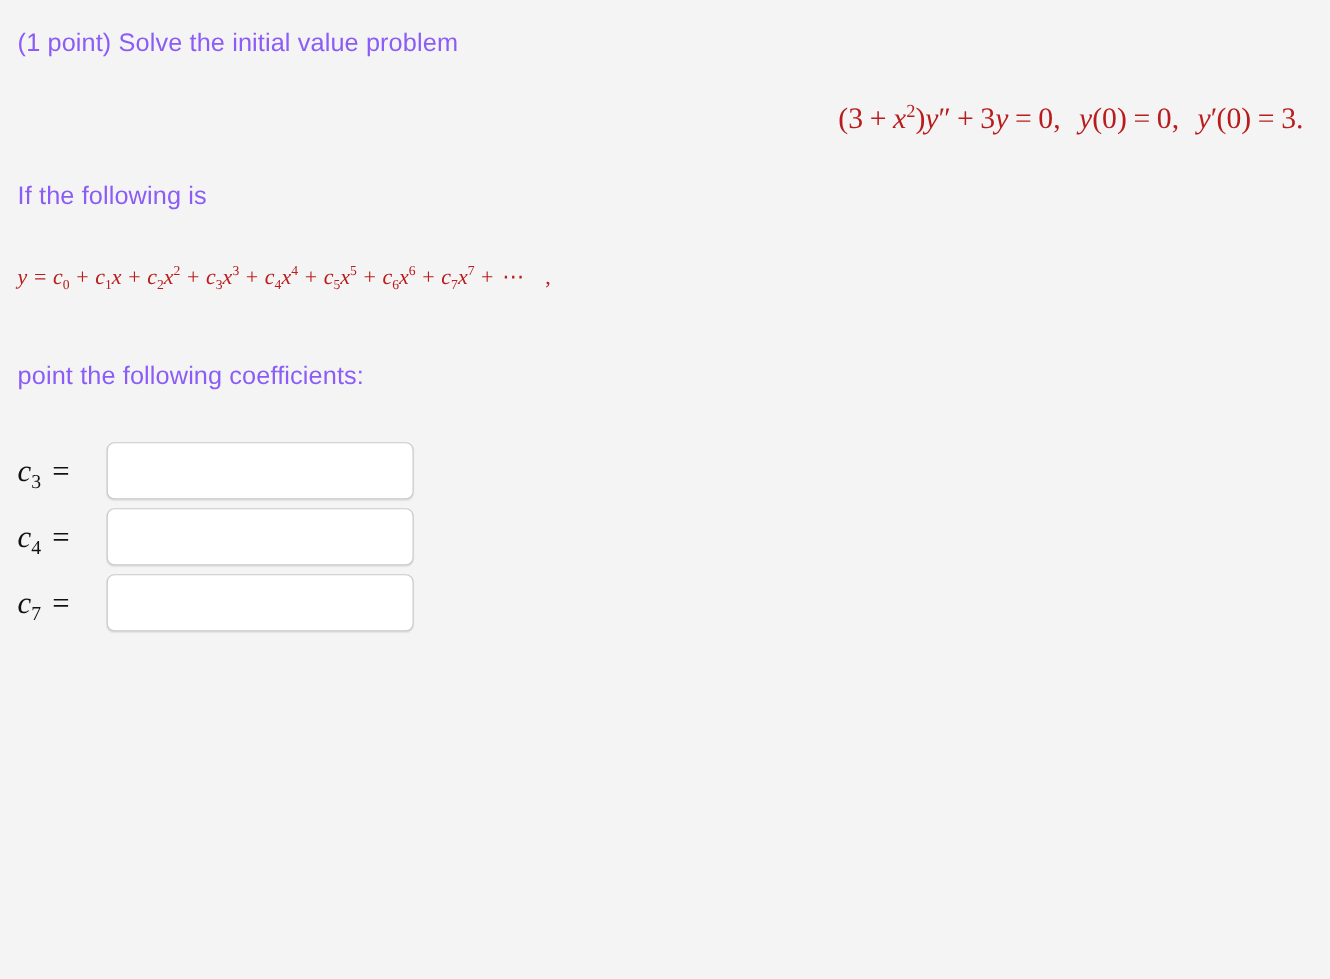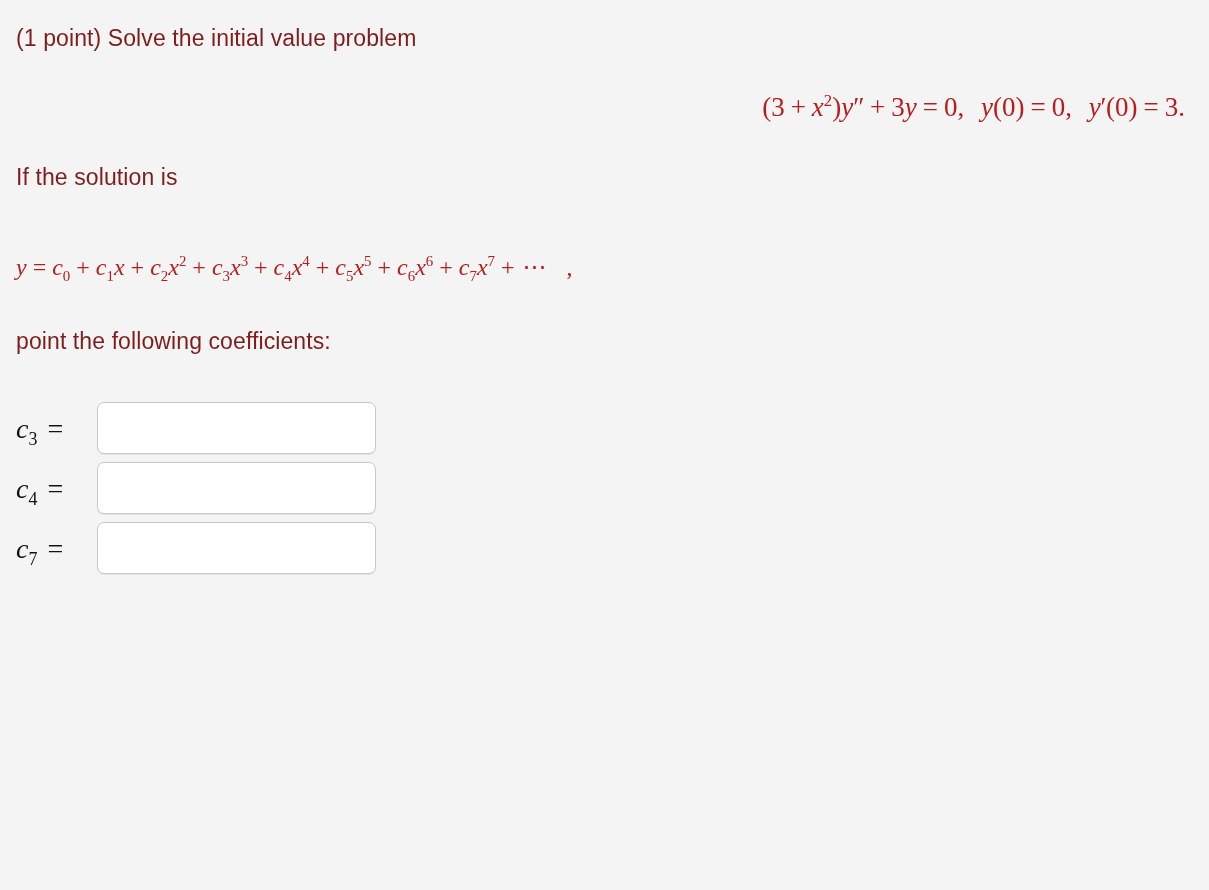--- a/index.html
+++ b/index.html
@@ -21,21 +21,21 @@
     height: 890px;
     box-sizing: border-box;
     padding: 0 24px 0 16px;
   }
 
   
   .prose {
     font-family: "Liberation Sans", sans-serif;
     font-size: 23px;
     line-height: 1.25;
-    color: #7f1d1d;
+    color: #8b5cf6;
     letter-spacing: 0.1px;
   }
   .line-prompt   { position: absolute; left: 16px; top: 24px; }
   .line-ifsol    { position: absolute; left: 16px; top: 163px; }
   .line-enter    { position: absolute; left: 16px; top: 327px; }
 
   
   .math {
     font-family: "Liberation Serif", "DejaVu Serif", serif;
     font-size: 27px;
@@ -63,22 +63,22 @@
   .eq-ivp {
     position: absolute;
     right: 24px;
     top: 92px;
     font-size: 27px;
   }
 
   .eq-series {
     position: absolute;
     left: 16px;
-    top: 253px;
-    font-size: 24px;
+    top: 239px;
+    font-size: 20px;
   }
 
   .prime {
     font-style: normal;
     letter-spacing: -0.5px;
   }
   .ellip {
     letter-spacing: 2px;
     padding: 0 2px;
   }
@@ -140,21 +140,21 @@
 <body>
 
 <div class="page">
 
   <div class="prose line-prompt">(1 point) Solve the initial value problem</div>
 
   <div class="math eq-ivp">
     <span>(</span><span>3</span><span class="opn">+</span><i>x</i><sup>2</sup><span>)</span><i>y</i><span class="prime">″</span><span class="opn">+</span><span>3</span><i>y</i><span class="opn">=</span><span>0</span><span>,</span><span class="op"> </span><i>y</i><span>(</span><span>0</span><span>)</span><span class="opn">=</span><span>0</span><span>,</span><span class="op"> </span><i>y</i><span class="prime">′</span><span>(</span><span>0</span><span>)</span><span class="opn">=</span><span>3</span><span>.</span>
   </div>
 
-  <div class="prose line-ifsol">If the solution is</div>
+  <div class="prose line-ifsol">If the following is</div>
 
   <div class="math eq-series">
     <i>y</i><span class="opn">=</span><span id="series-terms"><i>c</i><sub>0</sub><span class="opn">+</span><i>c</i><sub>1</sub><i>x</i><span class="opn">+</span><i>c</i><sub>2</sub><i>x</i><sup>2</sup><span class="opn">+</span><i>c</i><sub>3</sub><i>x</i><sup>3</sup><span class="opn">+</span><i>c</i><sub>4</sub><i>x</i><sup>4</sup><span class="opn">+</span><i>c</i><sub>5</sub><i>x</i><sup>5</sup><span class="opn">+</span><i>c</i><sub>6</sub><i>x</i><sup>6</sup><span class="opn">+</span><i>c</i><sub>7</sub><i>x</i><sup>7</sup></span><span class="opn">+</span><span class="ellip">⋯</span><span class="op"> </span><span>,</span>
   </div>
 
   <div class="prose line-enter">point the following coefficients:</div>
 
   <div class="coef-list" id="coef-list">
       <div class="coef-row">
         <div class="coef-label"><span class="cvar">c</span><span class="cidx">3</span><span class="eqsign">=</span></div>

